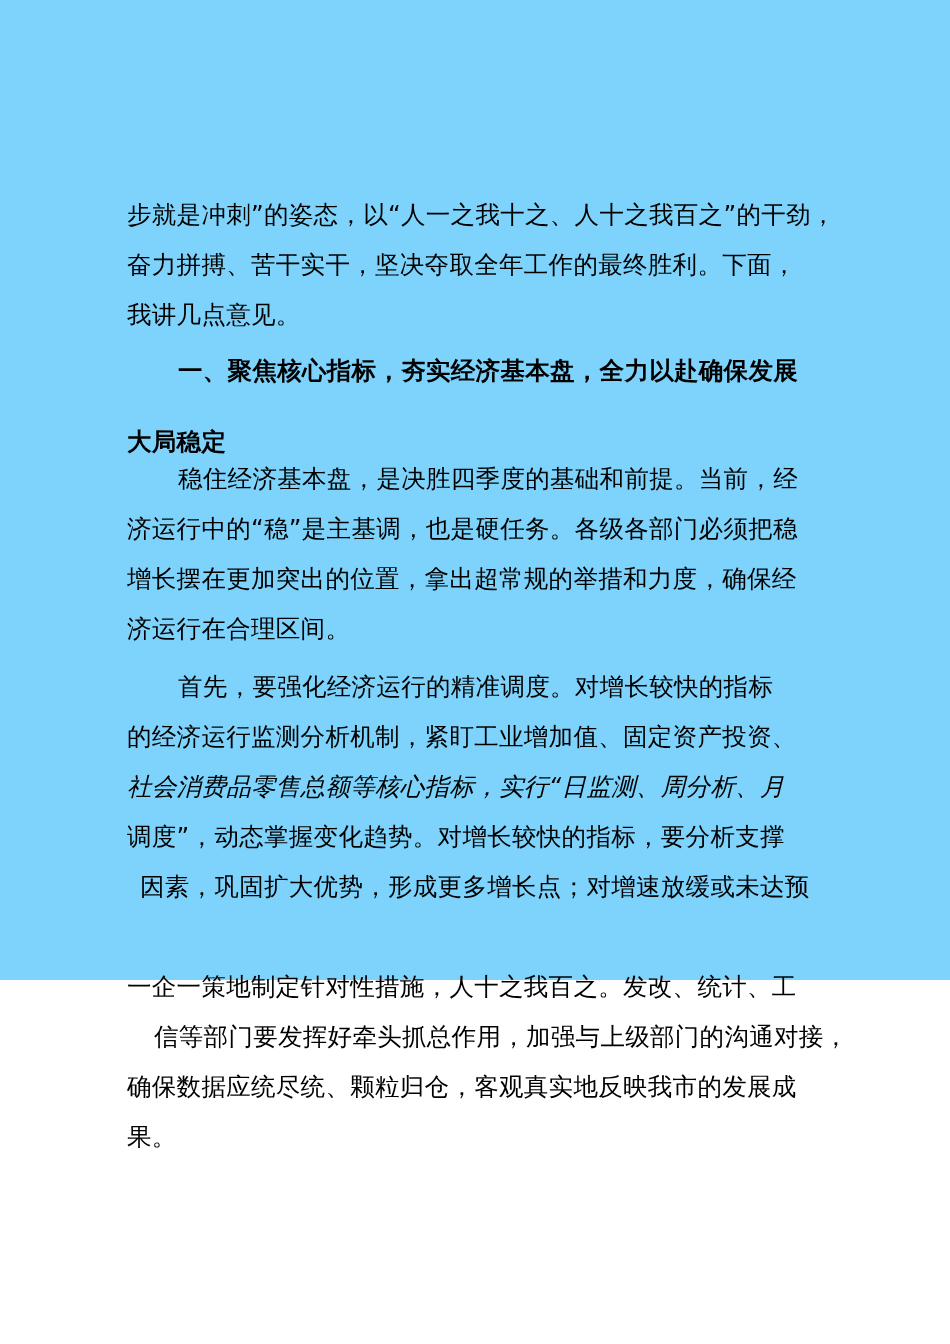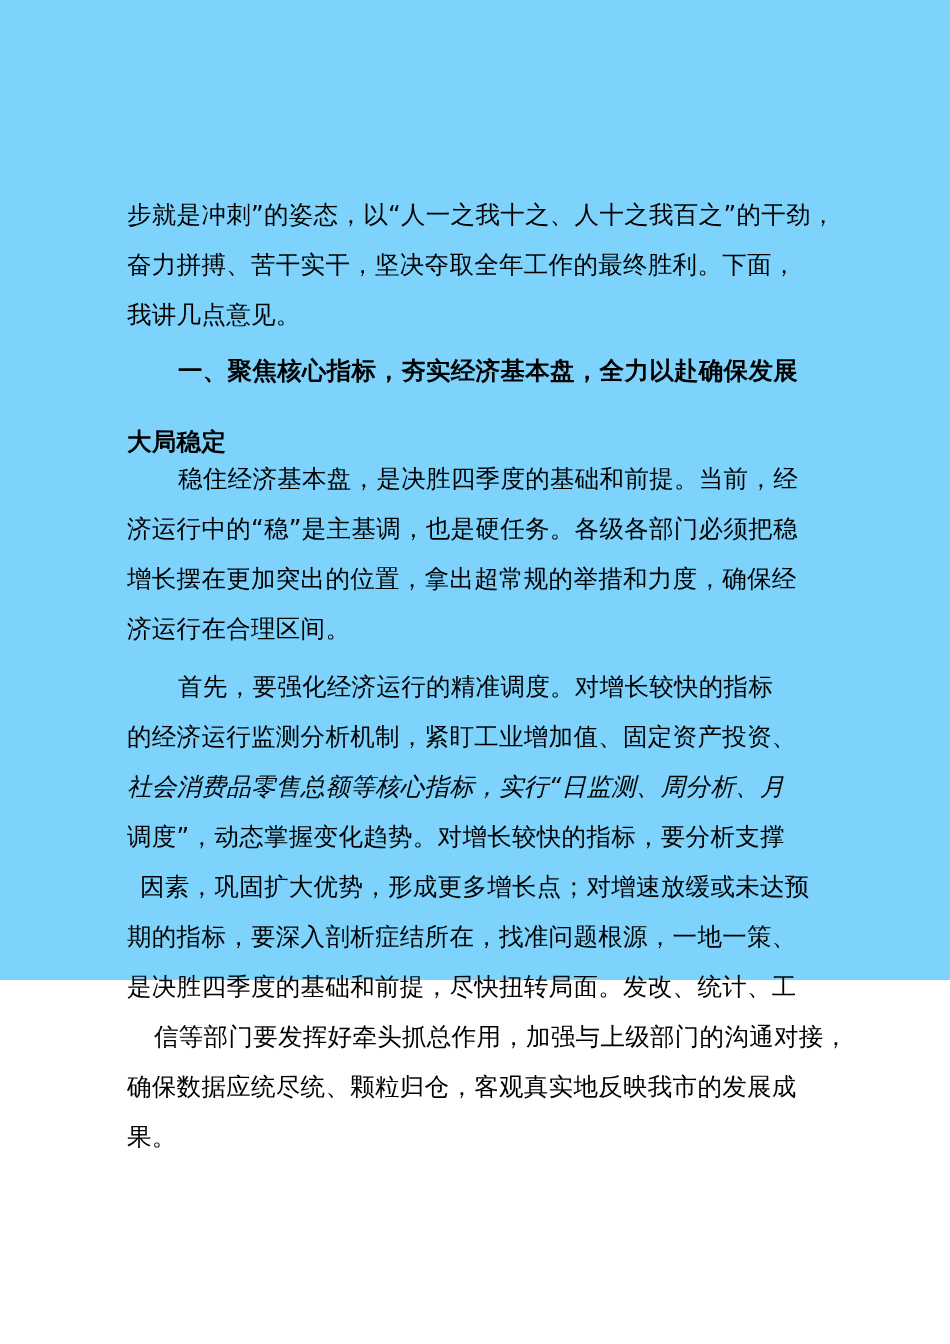--- a/index.html
+++ b/index.html
@@ -54,19 +54,18 @@
   <div class="line indent" style="top:461px;">稳住经济基本盘，是决胜四季度的基础和前提。当前，经</div>
   <div class="line" style="top:511px;">济运行中的“稳”是主基调，也是硬任务。各级各部门必须把稳</div>
   <div class="line" style="top:561px;">增长摆在更加突出的位置，拿出超常规的举措和力度，确保经</div>
   <div class="line" style="top:611px;">济运行在合理区间。</div>
 
   <div class="line indent" style="top:669px;">首先，要强化经济运行的精准调度。对增长较快的指标</div>
   <div class="line" style="top:719px;">的经济运行监测分析机制，紧盯工业增加值、固定资产投资、</div>
   <div class="line" style="top:769px;font-style:italic;">社会消费品零售总额等核心指标，实行“日监测、周分析、月</div>
   <div class="line" style="top:819px;">调度”，动态掌握变化趋势。对增长较快的指标，要分析支撑</div>
   <div class="line" style="top:869px;margin-left:13px;">因素，巩固扩大优势，形成更多增长点；对增速放缓或未达预</div>
-  <div class="line" style="top:919px;">期的指标，要深入剖析症结所在，找准问题根源，一地一策、</div>
-  <div class="line" style="top:969px;">是决胜四季度的基础和前提，尽快扭转局面。发改、统计、工</div>
+  <div class="line" style="top:969px;">一企一策地制定针对性措施，人十之我百之。发改、统计、工</div>
   <div class="line" style="top:1019px;margin-left:27px;">信等部门要发挥好牵头抓总作用，加强与上级部门的沟通对接，</div>
   <div class="line" style="top:1069px;">确保数据应统尽统、颗粒归仓，客观真实地反映我市的发展成</div>
   <div class="line" style="top:1119px;">果。</div>
 
 </div>
 
 </body></html>

